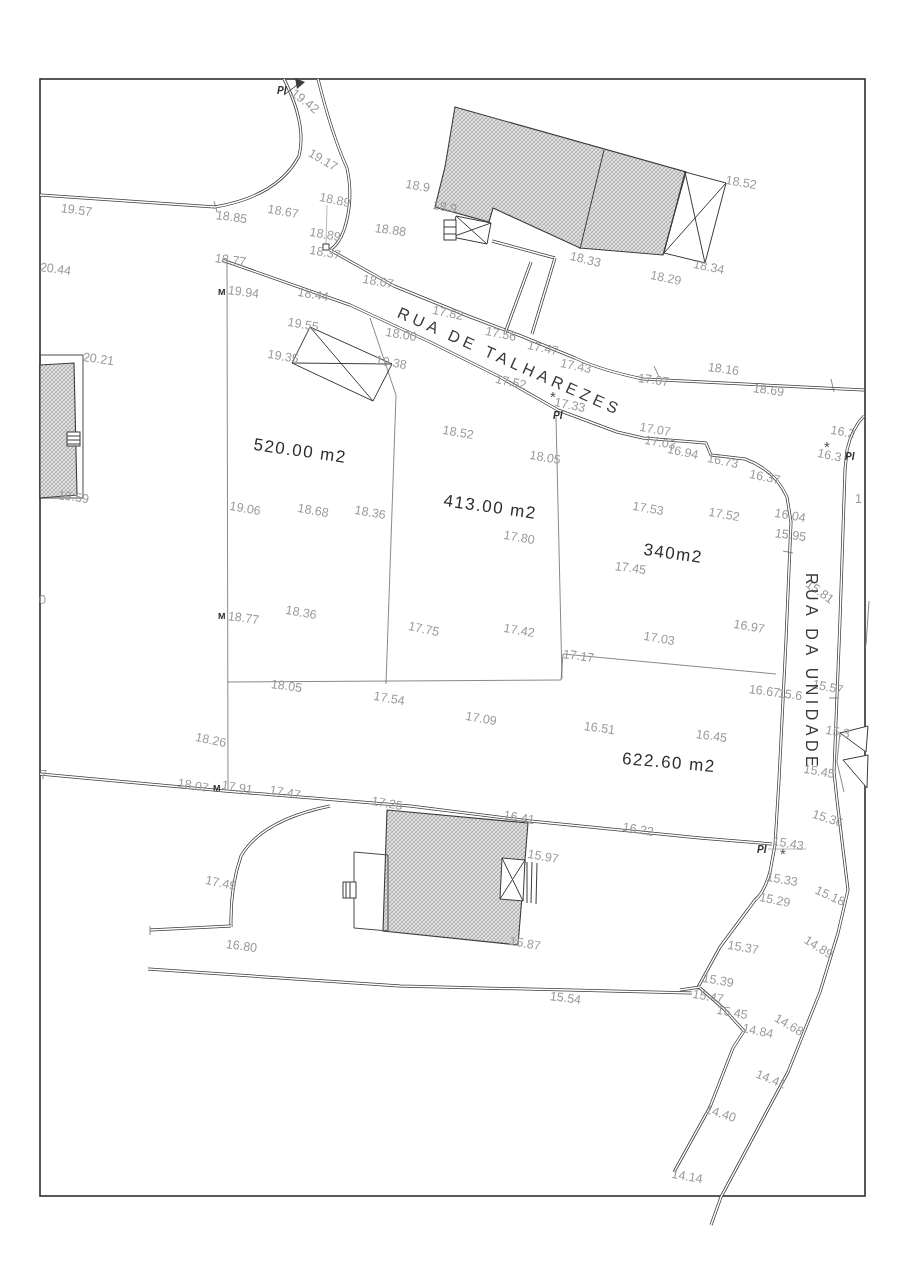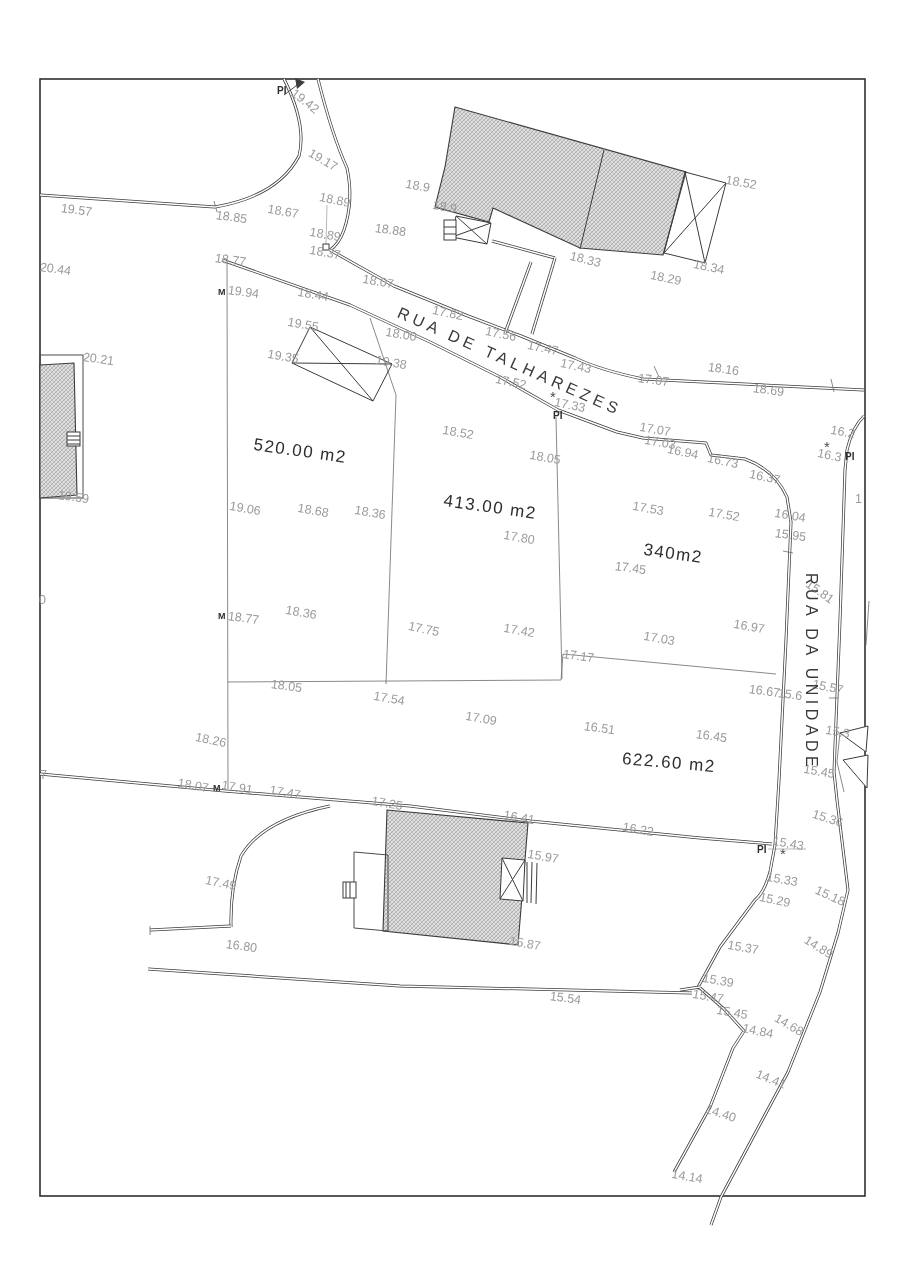--- a/index.html
+++ b/index.html
@@ -5,21 +5,21 @@
   html,body{margin:0;padding:0;background:#ffffff;}
   body{width:905px;height:1280px;position:relative;overflow:hidden;
        font-family:"Liberation Sans", sans-serif;}
   #plan{position:absolute;left:0;top:0;width:905px;height:1280px;}
   #linework{position:absolute;left:0;top:0;}
   #labels{position:absolute;left:0;top:0;width:905px;height:1280px;pointer-events:none;}
   #labels span{position:absolute;left:0;top:0;white-space:nowrap;transform-origin:0 0;display:block;}
   .k-elevation{color:#9b9b9b;font-size:12.5px;}
   .k-area{color:#2d2d2d;font-size:17px;letter-spacing:1.5px;}
   .k-street{color:#3a3a3a;font-size:16px;letter-spacing:4.5px;}
-  .k-pi{color:#2d2d2d;font-size:10px;font-weight:600;}
+  .k-pi{color:#2d2d2d;font-size:10px;font-weight:600;font-style:italic;}
   .k-m{color:#2d2d2d;font-size:9px;font-weight:700;}
   .k-star{color:#4a4a4a;font-size:15px;}
   
   .border{fill:none;stroke:#2f2f2f;stroke-width:1.6;}
   .dbl{fill:none;stroke:#3c3c3c;stroke-width:3;stroke-linejoin:round;stroke-linecap:butt;}
   .dbli{fill:none;stroke:#ffffff;stroke-width:1.5;stroke-linejoin:round;stroke-linecap:butt;}
   .sgl{fill:none;stroke:#4a4a4a;stroke-width:1;}
   .thin{fill:none;stroke:#6b6b6b;stroke-width:0.8;}
   .ldr{fill:none;stroke:#9a9a9a;stroke-width:0.7;}
   .hatch{fill:url(#hx);stroke:#3c3c3c;stroke-width:1.1;}

